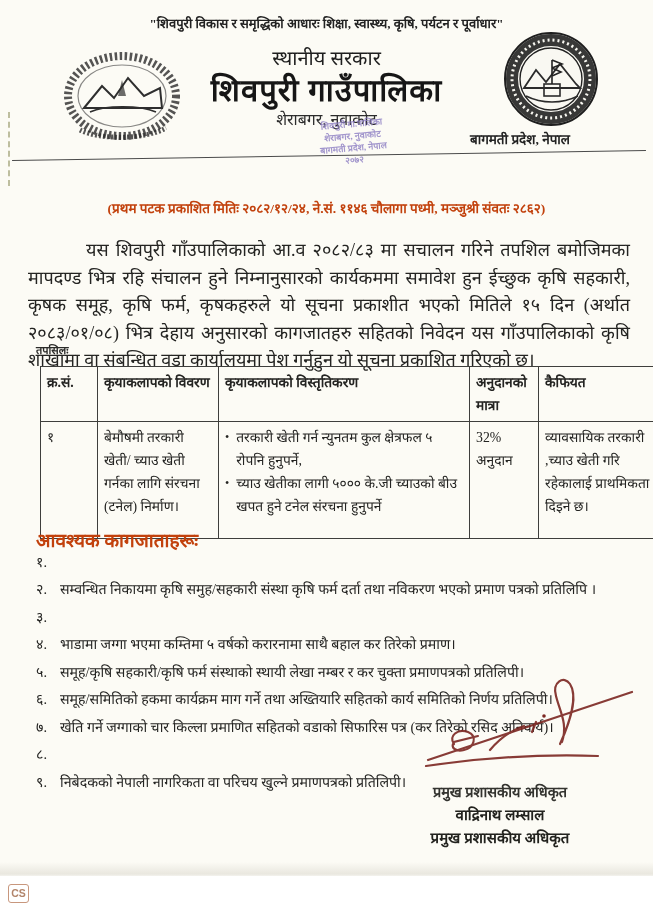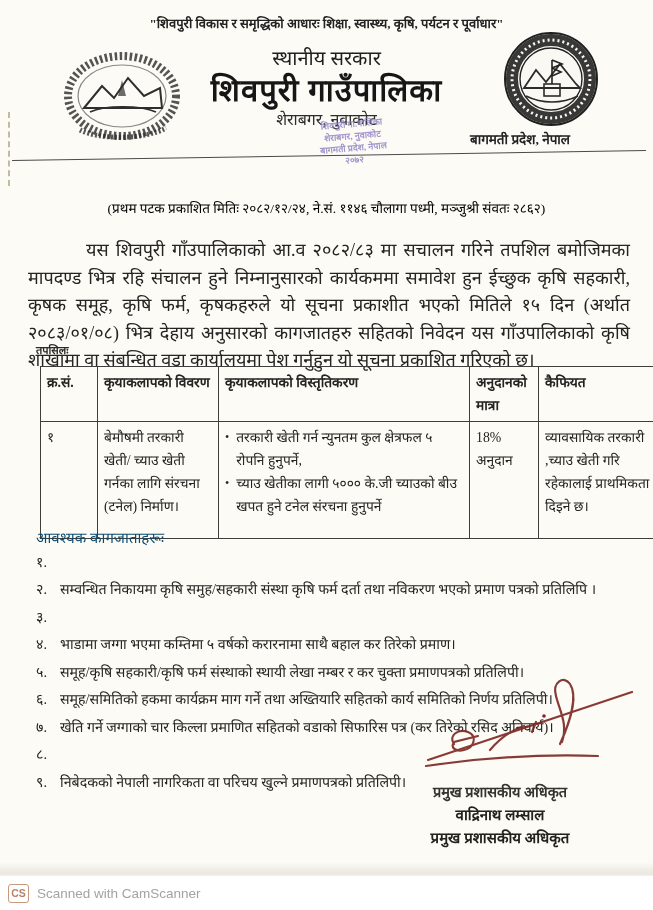--- a/index.html
+++ b/index.html
@@ -19,38 +19,38 @@
   .logo-left{left:60px; top:50px;}
   .logo-right{left:502px; top:30px;}
   .stamp{
     left:278px; top:118px; width:150px; text-align:center;
     transform:rotate(-5deg); opacity:0.8; line-height:12px;
   }
   .stamp div{font-size:9px; font-weight:bold;}
   .rule{top:155px; left:12px; width:634px; border-top:1.6px solid #4a4a4a; transform:rotate(-0.9deg);}
   .edge-dash{left:8px; top:112px; height:74px; width:0; border-left:2px dashed #8d8d5a; opacity:.55;}
   .notice-title{top:176px; left:0; width:653px; font-weight:bold; font-size:14.5px; color:#1c1c1c;}
-  .notice-subtitle{top:199px; left:0; width:653px; font-weight:normal; font-size:13.5px; color:#000000;}
+  .notice-subtitle{top:199px; left:0; width:653px; font-weight:bold; font-size:13.5px; color:#c2410c;}
   .body-par{
     top:237px; left:28px; width:602px; font-size:18px; line-height:27.5px;
     text-align:justify; text-indent:58px; color:#242422;
   }
   .tapsil{top:342px; left:36px; font-weight:bold; font-size:11px;}
   table.main{
     position:absolute; top:366px; left:40px; width:582px;
     border-collapse:collapse; table-layout:fixed;
     font-size:13.8px; color:#242422;
   }
   table.main td{border:1.3px solid #3e3e3c; vertical-align:top; padding:4px 6px; line-height:23px;}
   table.main .hdr td{font-weight:bold; height:42px;}
   table.main .row td{height:108px;}
   .c1{width:44px;} .c2{width:108px;} .c3{width:238px;} .c4{width:56px;} .c5{width:118px;}
   .bullet{display:flex; gap:7px;}
   .bullet .dot{flex:0 0 auto; font-size:12px; line-height:23px;}
-  .docs-heading{top:527px; left:36px; font-weight:normal; font-size:15px; color:#0c4a6e;}
+  .docs-heading{top:527px; left:36px; font-weight:bold; font-size:19px; color:#c2410c;}
   .doc-item{left:36px; width:600px; display:flex; font-size:14.2px; line-height:22px; color:#242422;}
   .doc-item .num{flex:0 0 24px;}
   .sig-svg{left:420px; top:672px;}
   .sig-name1{top:759px; left:390px; width:220px; text-align:center; font-size:14px; color:#3a3a38;}
   .sig-title1{top:781px; left:380px; width:240px; text-align:center; font-size:14.5px; font-weight:bold; color:#33332f;}
   .sig-name2{top:804px; left:380px; width:240px; text-align:center; font-size:15px; font-weight:bold; color:#22221e;}
   .sig-title2{top:827px; left:375px; width:250px; text-align:center; font-size:15px; font-weight:bold; color:#22221e;}
   .scan-edge{left:0; bottom:34px; width:653px; height:14px;
     background:linear-gradient(to bottom,#fcfbf5 0%,#e9e7df 85%,#f4f3ee 100%);}
   .cs-bar{left:0; bottom:0; width:653px; height:34px; background:#ffffff;
@@ -129,21 +129,21 @@
       <td class="c3">
         <div class="bullet">
           <span class="dot">•</span>
           <span>तरकारी खेती गर्न न्युनतम कुल क्षेत्रफल ५ रोपनि हुनुपर्ने,</span>
         </div>
         <div class="bullet">
           <span class="dot">•</span>
           <span>च्याउ खेतीका लागी ५००० के.जी च्याउको बीउ खपत हुने टनेल संरचना हुनुपर्ने</span>
         </div>
       </td>
-      <td class="c4">18% अनुदान</td>
+      <td class="c4">32% अनुदान</td>
       <td class="c5">व्यावसायिक तरकारी ,च्याउ खेती गरि रहेकालाई प्राथमिकता दिइने छ।</td>
     </tr>
     </tbody>
   </table>
 
   <div class="abs docs-heading">आवश्यक कागजाताहरूः</div>
 
   <div class="abs doc-item" style="top:551px">
     <span class="num">१.</span>
   </div>
@@ -192,16 +192,15 @@
     </svg>
   </div>
 
   <div class="abs sig-title1">प्रमुख प्रशासकीय अधिकृत</div>
   <div class="abs sig-name2">वाद्रिनाथ लम्साल</div>
   <div class="abs sig-title2">प्रमुख प्रशासकीय अधिकृत</div>
 
   <div class="abs scan-edge"></div>
   <div class="abs cs-bar">
     <div class="cs-badge">CS</div>
-    <div class="cs-label">Scanned with CamScanner</div>
   </div>
 
 </div>
 
 </body></html>

